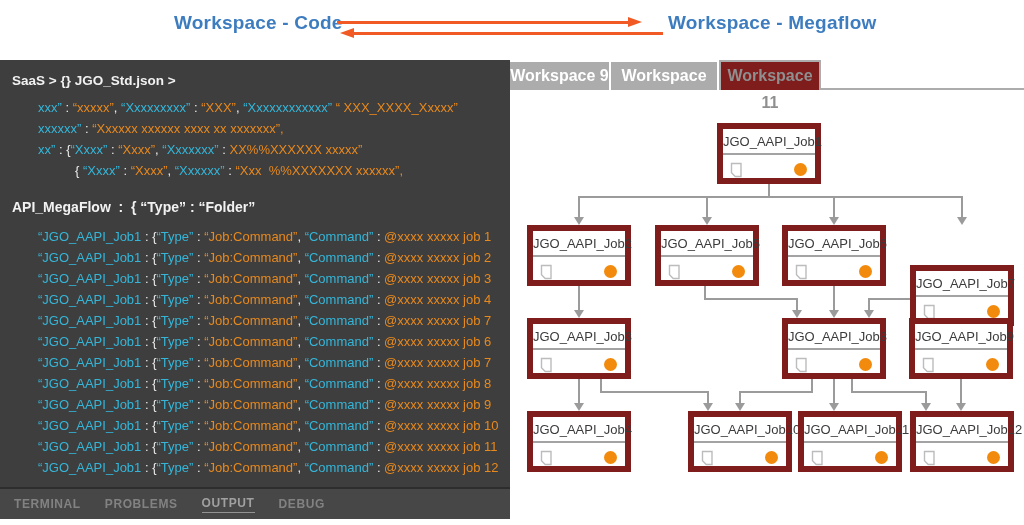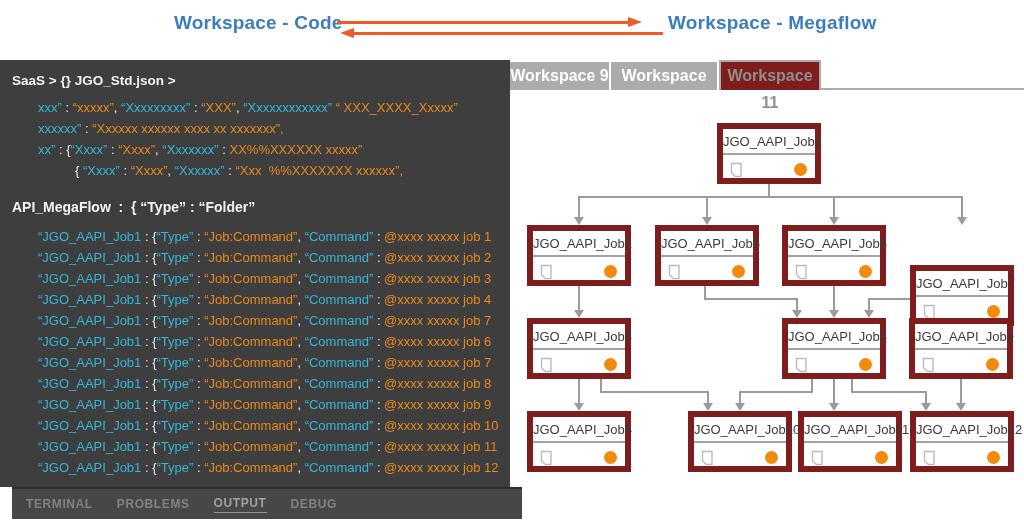--- a/index.html
+++ b/index.html
@@ -25,21 +25,21 @@
   .code-line { line-height:21px; white-space:pre; font-size:13px; }
   .code-line.indent1 { padding-left:38px; }
   .code-line.indent2 { padding-left:75px; }
   .code-line.em { font-size:14px; font-weight:600; color:#F2F2F2; padding-left:12px; }
   .c-cyan   { color:#35B6D9; }
   .c-orange { color:#E8891D; }
   .c-plain  { color:#ECECEC; }
 
   
   .terminal-bar { position:absolute; left:0; top:487px; width:510px; height:32px; background:#474747;
-                  border-top:2px solid #2D2D2D; display:flex; align-items:center; gap:24px; padding-left:14px;margin-left:12px; }
+                  border-top:2px solid #2D2D2D; display:flex; align-items:center; gap:24px; padding-left:14px; }
   .term-tab { font-size:12px; letter-spacing:.6px; color:#828282; font-weight:600; cursor:default; }
   .term-tab.active { color:#A0A0A0; border-bottom:1px solid #939393; padding-bottom:2px; }
 
   
   .tabbar { position:absolute; left:510px; top:60px; display:flex; align-items:flex-end; gap:2px; height:30px; }
   .ws-tab { height:28px; line-height:28px; background:#ACACAC; color:#FFFFFF; text-align:center;
             font-size:16px; font-weight:600; cursor:default; }
   .ws-tab:nth-child(1) { width:99px; }
   .ws-tab:nth-child(2) { width:106px; }
   .ws-tab:nth-child(3) { width:102px; }

